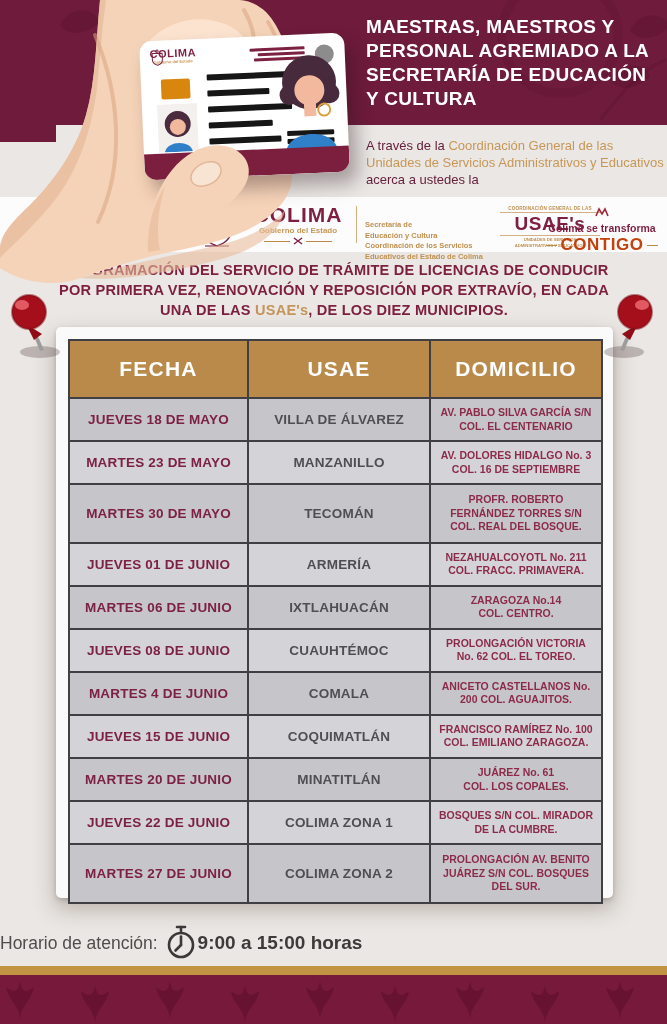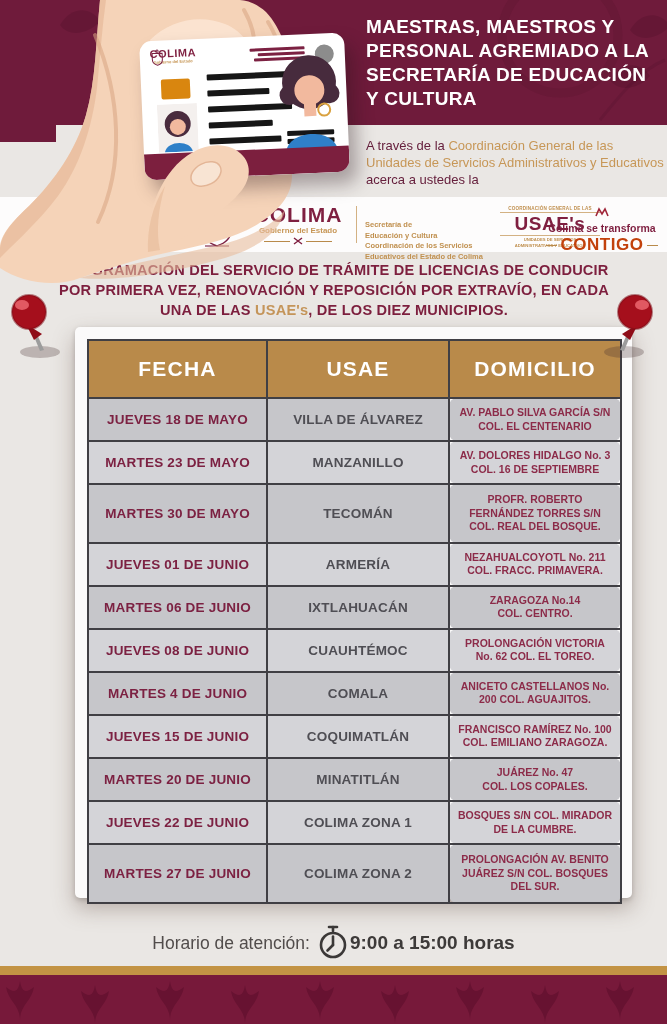--- a/index.html
+++ b/index.html
@@ -32,51 +32,51 @@
   .contigo-l1{font-size:10.5px;font-weight:700;margin-top:1px;}
   .contigo-l2{display:flex;align-items:center;justify-content:center;gap:4px;margin-top:1px;}
   .contigo-text{font-size:17px;font-weight:700;letter-spacing:.5px;color:#c2410c;}
   .ct-line{width:18px;height:1px;background:#b98a4a;}
   
   .announce{position:absolute;left:53px;top:261px;width:562px;text-align:center;
     font-size:14.6px;font-weight:700;line-height:1.36;color:#7d1f3e;letter-spacing:.2px;}
   .announce .hl{color:#c5955a;}
   
   .sheet{position:absolute;left:56px;top:327px;width:557px;height:571px;background:#fbfafa;border-radius:5px;
-    box-shadow:0 10px 22px rgba(95,70,60,.38),0 2px 5px rgba(0,0,0,.18);margin-left:19px;}
+    box-shadow:0 10px 22px rgba(95,70,60,.38),0 2px 5px rgba(0,0,0,.18);}
   .sheet table{position:absolute;left:12px;top:12px;width:533px;height:565px;border-collapse:collapse;table-layout:fixed;}
   .sheet th,.sheet td{border:2px solid #403f44;text-align:center;vertical-align:middle;padding:4px 5px;}
   .sheet th{background:#b98a4a;color:#ffffff;font-size:21px;font-weight:700;letter-spacing:1.2px;height:48px;}
   .col-fecha{width:179px;} .col-usae{width:182px;} .col-dom{width:172px;}
   tr.r-odd td{background:#c6c6ca;}
   tr.r-even td{background:#d4d4d8;}
   td.c-fecha{font-size:13.5px;font-weight:700;color:#7c2142;letter-spacing:.2px;}
   td.c-usae{font-size:13.5px;font-weight:700;color:#4f4e54;letter-spacing:.2px;}
-  td.c-dom{font-size:10.5px;font-weight:700;color:#8c2b49;line-height:1.3;white-space:pre-line;border-radius:8px;}
+  td.c-dom{font-size:10.5px;font-weight:700;color:#8c2b49;line-height:1.3;white-space:pre-line;}
   
   .pin{position:absolute;width:58px;height:70px;}
   .pin-left{left:4px;top:290px;}
   .pin-right{left:602px;top:290px;transform:scaleX(-1);}
   
   .hand-art{position:absolute;left:0;top:0;width:380px;height:310px;pointer-events:none;}
   .hand-art svg{position:absolute;left:0;top:0;}
   .id-card{position:absolute;left:142px;top:37px;width:205px;height:139px;background:#ffffff;border-radius:12px;
     transform:rotate(-2.5deg);box-shadow:8px 12px 18px rgba(40,20,25,.35);overflow:hidden;}
   .card-strip{position:absolute;left:0;bottom:0;width:100%;height:26px;background:#7c1f3e;}
   .card-logo{position:absolute;left:10px;top:8px;display:flex;gap:3px;align-items:flex-start;}
   .card-logo-txt{text-align:center;}
   .card-logo-name{font-size:11px;font-weight:700;letter-spacing:.5px;color:#7f1f40;line-height:1;}
   .card-logo-sub{font-size:4px;font-weight:700;color:#c79757;}
   .card-tinyline{position:absolute;background:#7c2142;height:2.5px;border-radius:1px;}
   .card-circle{position:absolute;left:175px;top:11px;width:19px;height:19px;border-radius:50%;background:#8c8c8c;}
   .card-orange{position:absolute;left:20px;top:39px;width:29px;height:20px;background:#d9860f;border-radius:2px;}
   .bar{position:absolute;height:6px;background:#161616;border-radius:1px;}
   .sbar{position:absolute;height:5px;background:#161616;border-radius:1px;}
   
-  .hours-row{position:absolute;left:0;top:924px;width:667px;display:flex;align-items:center;justify-content:center;gap:6px;}
+  .hours-row{position:absolute;left:0;top:924px;width:667px;display:flex;align-items:center;gap:6px;}
   .hours-label{font-size:17.5px;color:#514c4b;}
   .hours-value{font-size:19px;font-weight:700;color:#3d3a39;margin-left:-6px;}
   .strip-gold{position:absolute;left:0;top:966px;width:667px;height:9px;background:#c39344;}
   .band-bottom{position:absolute;left:0;top:975px;width:667px;height:49px;background:#77193a;overflow:hidden;}
 </style>
 </head>
 <body>
 
 <div class="poster">
 
@@ -211,21 +211,21 @@
           </tr>
       <tr class="r-even">
             <td class="c-fecha">JUEVES 15 DE JUNIO</td>
             <td class="c-usae">COQUIMATLÁN</td>
             <td class="c-dom">FRANCISCO RAMÍREZ No. 100
 COL. EMILIANO ZARAGOZA.</td>
           </tr>
       <tr class="r-odd">
             <td class="c-fecha">MARTES 20 DE JUNIO</td>
             <td class="c-usae">MINATITLÁN</td>
-            <td class="c-dom">JUÁREZ No. 47
+            <td class="c-dom">JUÁREZ No. 61
 COL. LOS COPALES.</td>
           </tr>
       <tr class="r-even">
             <td class="c-fecha">JUEVES 22 DE JUNIO</td>
             <td class="c-usae">COLIMA ZONA 1</td>
             <td class="c-dom">BOSQUES S/N COL. MIRADOR
 DE LA CUMBRE.</td>
           </tr>
       <tr class="r-odd">
             <td class="c-fecha">MARTES 27 DE JUNIO</td>

